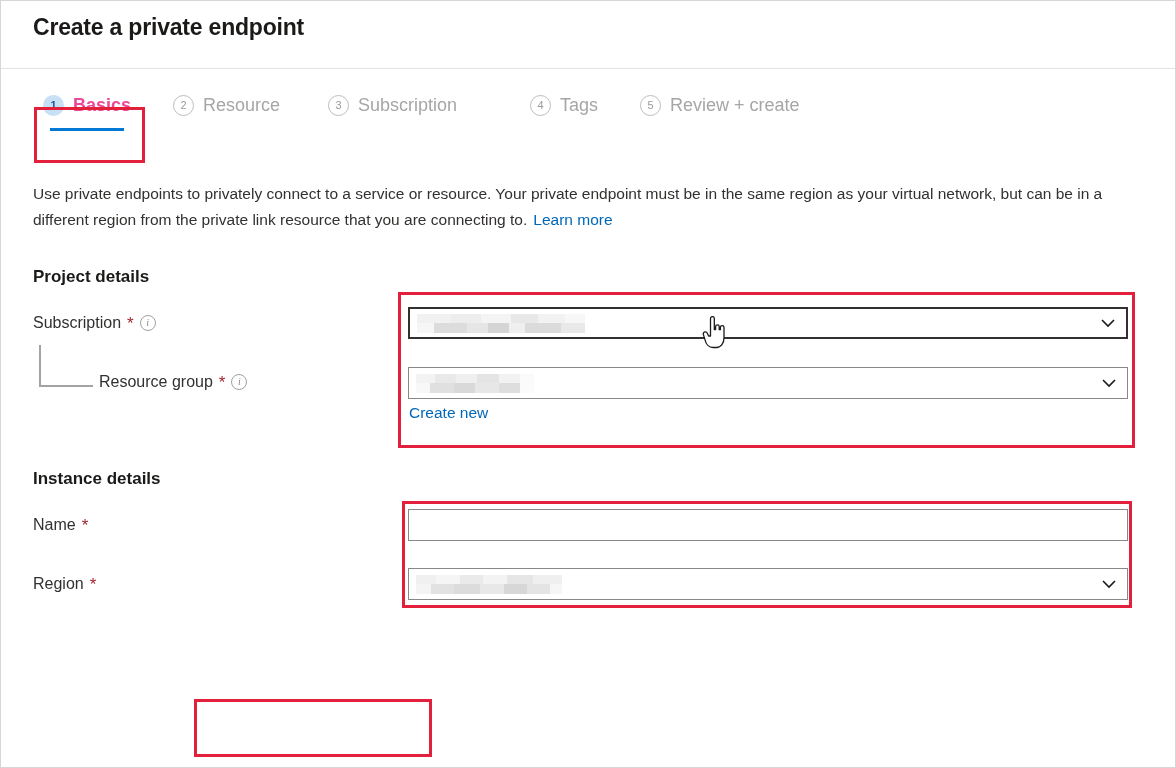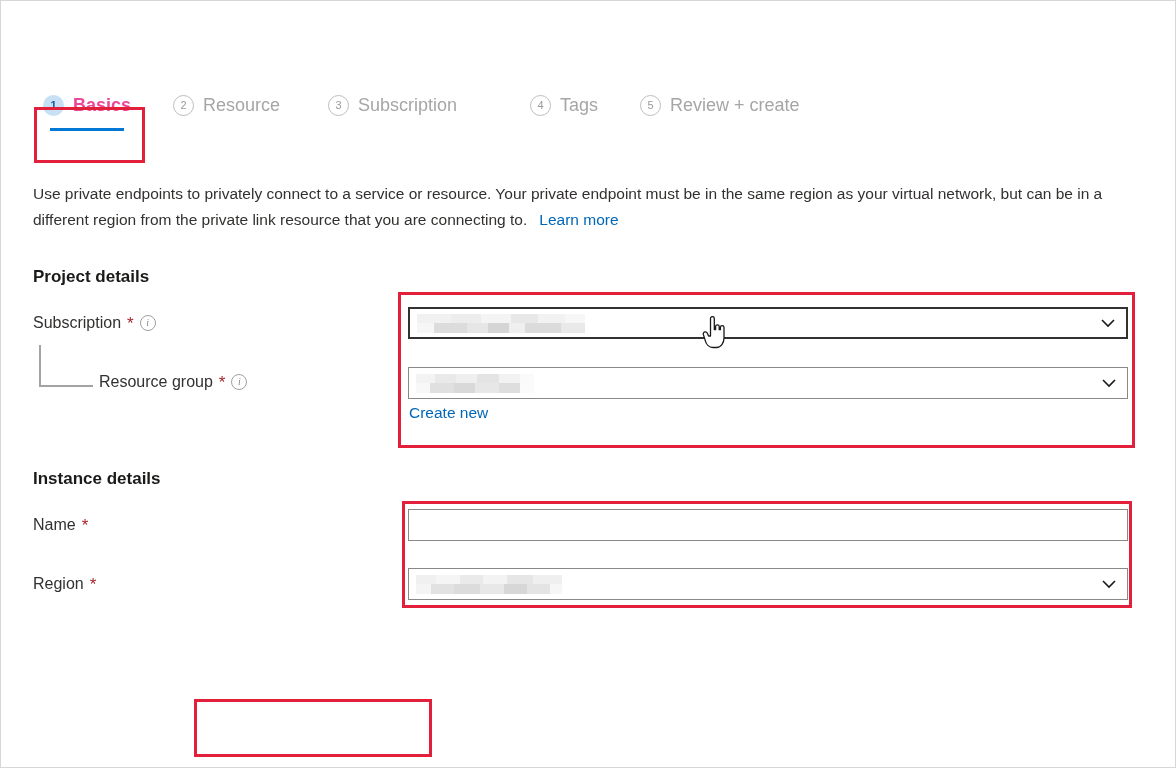--- a/index.html
+++ b/index.html
@@ -84,21 +84,21 @@
     position: absolute;
     left: 32px; top: 180px;
     width: 1085px;
     font-size: 15.5px;
     line-height: 26px;
     color: #323130;
   }
   .intro a {
     color: #0067b8;
     text-decoration: none;
-    margin-left: 12px;
+    margin-left: 6px;
   }
 
   
   .sec-title {
     position: absolute;
     left: 32px;
     font-size: 17px;
     font-weight: bold;
     color: #1b1a19;
   }
@@ -236,20 +236,23 @@
     background: #ffffff;
     color: #323130;
     border: 1px solid #8a8886;
   }
 </style>
 </head>
 <body>
 
 <div class="page">
 
+  <div class="header">
+    <div class="header-title">Create a private endpoint</div>
+  </div>
 
   <div class="tabs">
 
     <div class="tab" style="left:42px;">
       <span class="tab-num active">1</span>
       <span class="tab-label active">Basics</span>
       <span class="tab-underline"></span>
     </div>
 
     <div class="tab" style="left:172px;">

